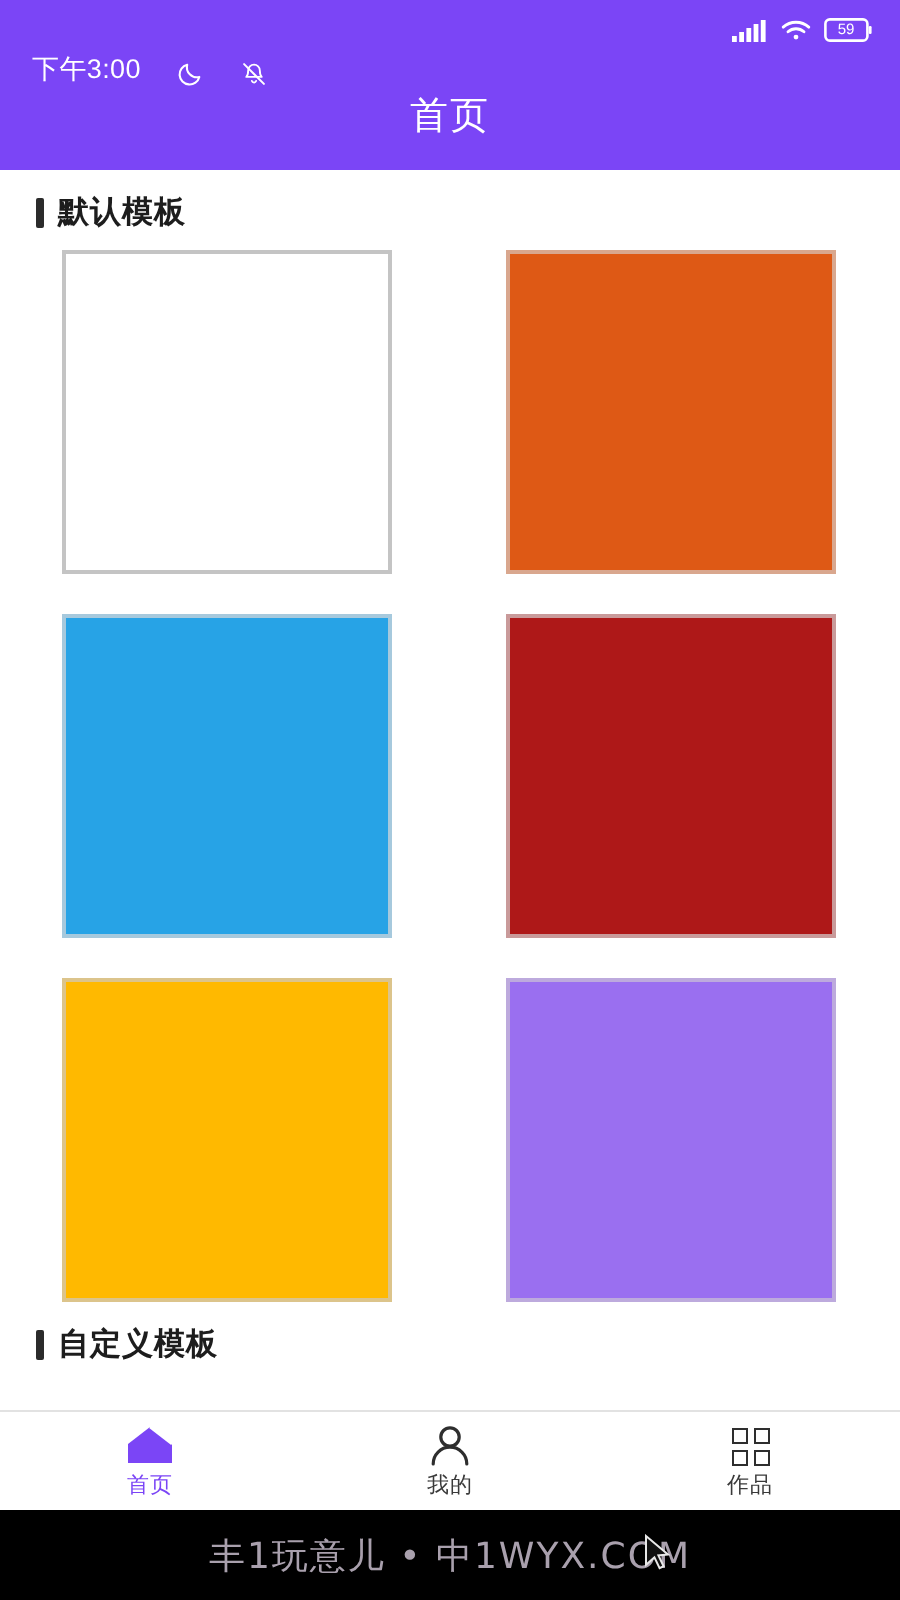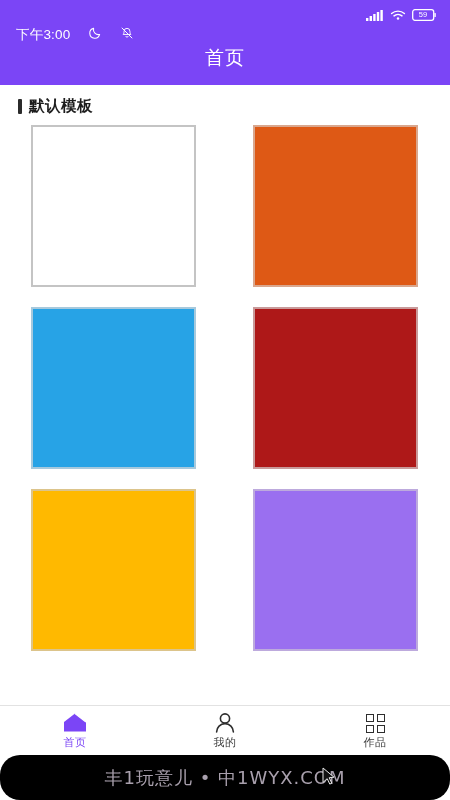--- a/index.html
+++ b/index.html
@@ -10,21 +10,21 @@
     overflow:hidden;
   }
   #app { position:relative; width:450px; height:800px; background:#fff; }
 
   
   .statusbar {
     height:30px; background:#7B45F6;
     display:flex; align-items:center; justify-content:space-between;
     padding:0 14px 0 16px; color:#ffffff;
   }
-  .sb-left { display:flex; align-items:flex-start; gap:18px;margin-top:40px; }
+  .sb-left { display:flex; align-items:flex-end; gap:18px;margin-top:40px; }
   .sb-time { font-size:13.5px; letter-spacing:.2px; font-weight:400; }
   .sb-right { display:flex; align-items:center; gap:6px; }
   .icon-moon, .icon-bell-off, .icon-signal, .icon-wifi, .icon-battery { display:block; }
   .batt-wrap { position:relative; display:flex; align-items:center; }
   .batt-text {
     position:absolute; left:0; top:0; width:22px; height:11px;
     display:flex; align-items:center; justify-content:center;
     font-size:7.5px; color:#ffffff; letter-spacing:0;
   }
 
@@ -71,21 +71,21 @@
   }
   .nav-label { font-size:11px; color:#3a3a3a; letter-spacing:.5px; }
   .nav-item.active .nav-label { color:#7B45F6; }
   .nav-ico { height:22px; display:flex; align-items:flex-end; justify-content:center; }
   .grid-ico { display:grid; grid-template-columns:8px 8px; grid-template-rows:8px 8px; gap:3px; }
   .grid-ico i { display:block; border:1.6px solid #2e2e2e; }
 
   
   .watermark {
     position:absolute; left:0; right:0; bottom:0; height:45px;
-    background:#000; display:flex; align-items:center; justify-content:center;border-radius:20px;
+    background:#000; display:flex; align-items:center; justify-content:center;
   }
   .watermark span {
     color:#a9a0ad; font-size:18px; letter-spacing:1px;
     font-family:"DejaVu Sans", sans-serif;
   }
   .cursor { position:absolute; left:322px; top:767px; pointer-events:none; }
 </style>
 </head>
 <body>
 
@@ -139,20 +139,24 @@
 
     <div class="grid">
       <div class="tile" style="background: rgb(255, 255, 255); border-color: rgb(196, 196, 196);"></div>
       <div class="tile" style="background: rgb(222, 89, 21); border-color: rgb(217, 167, 142);"></div>
       <div class="tile" style="background: rgb(39, 163, 230); border-color: rgb(166, 201, 221);"></div>
       <div class="tile" style="background: rgb(174, 24, 24); border-color: rgb(201, 154, 154);"></div>
       <div class="tile" style="background: rgb(255, 185, 0); border-color: rgb(220, 196, 139);"></div>
       <div class="tile" style="background: rgb(154, 111, 240); border-color: rgb(189, 170, 221);"></div>
     </div>
 
+    <div class="section-head">
+      <span class="sec-bar"></span>
+      <span class="sec-title">自定义模板</span>
+    </div>
 
   </div>
 
   <div class="bottomnav">
 
     <div class="nav-item active">
       <span class="nav-ico">
         <svg width="26" height="21" viewBox="0 0 26 21">
           <path d="M13 1.5L24 10v9.5H2V10z" fill="#7B45F6"></path>
           <path d="M13 1.5L24 10" fill="none" stroke="#ffffff" stroke-width="1.4"></path>

